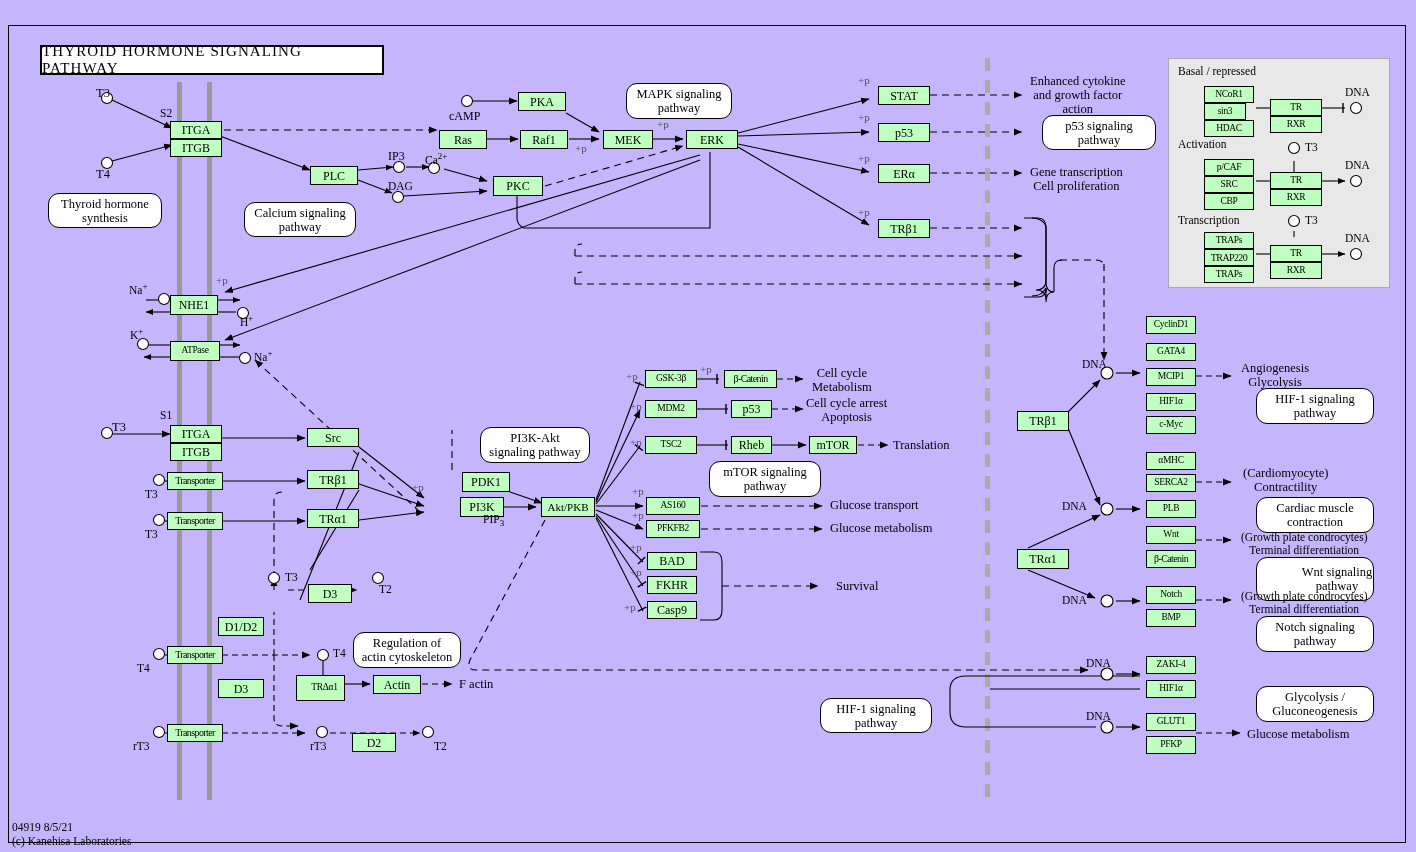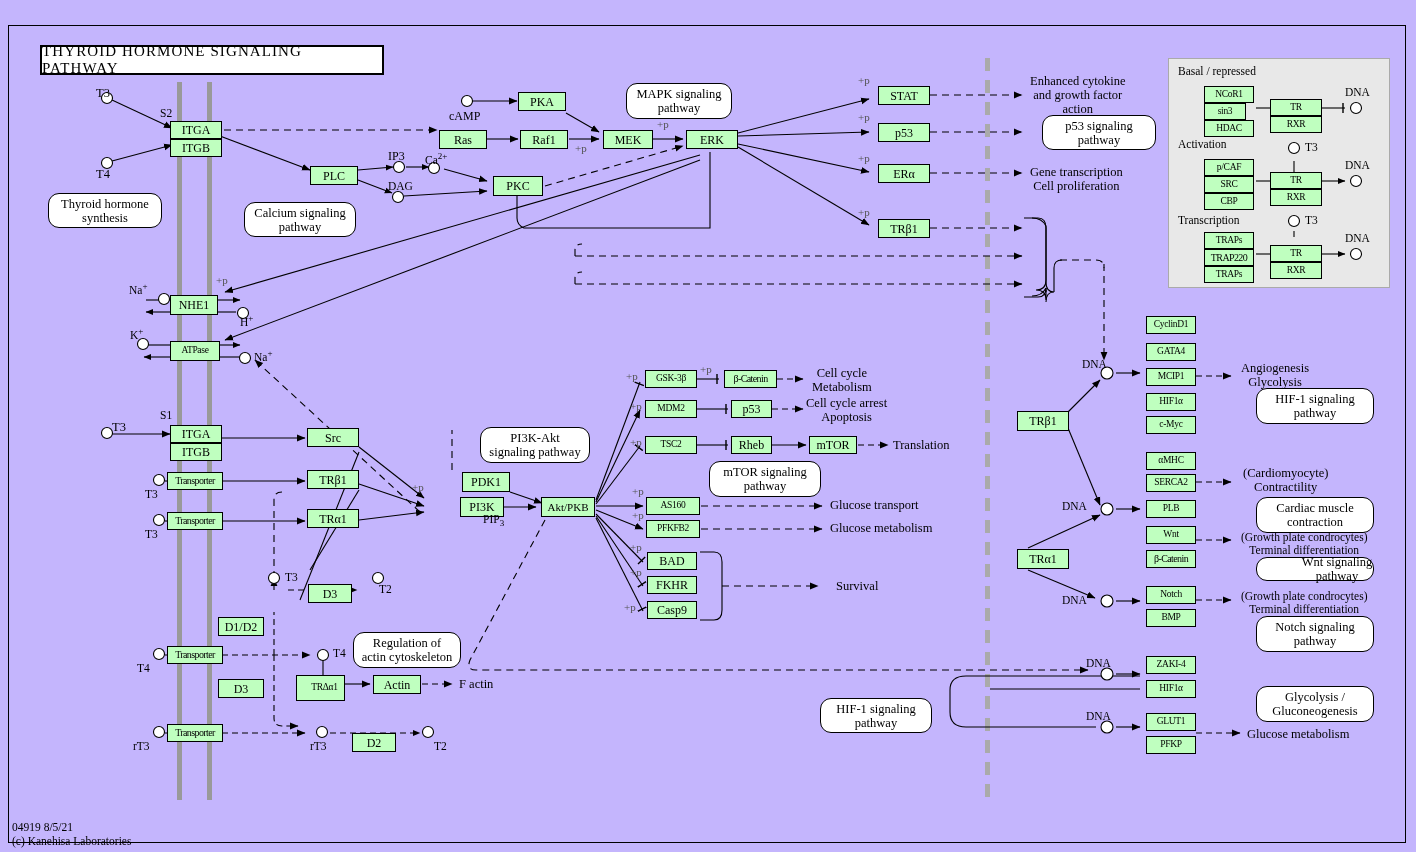--- a/index.html
+++ b/index.html
@@ -423,21 +423,21 @@
 pathway</span>
   </div>
   <div class="lbl c" style="left:1243px;top:466px;white-space:pre-line;">(Cardiomyocyte)
 Contractility</div>
   <div class="rnd" style="left:1256px;top:497px;width:118px;height:36px;">
     <span style="white-space:pre-line">Cardiac muscle
 contraction</span>
   </div>
   <div class="lbl c" style="left:1241px;top:531px;white-space:pre-line;font-size:11.5px;">(Growth plate condrocytes)
 Terminal differentiation</div>
-  <div class="rnd" style="left:1256px;top:557px;width:118px;height:24px;padding-left:44px;">
+  <div class="rnd" style="left:1256px;top:557px;width:118px;height:44px;padding-left:44px;">
     <span style="white-space:pre-line">Wnt signaling
 pathway</span>
   </div>
   <div class="lbl c" style="left:1241px;top:590px;white-space:pre-line;font-size:11.5px;">(Growth plate condrocytes)
 Terminal differentiation</div>
   <div class="rnd" style="left:1256px;top:616px;width:118px;height:36px;">
     <span style="white-space:pre-line">Notch signaling
 pathway</span>
   </div>
   <div class="rnd" style="left:1256px;top:686px;width:118px;height:36px;">

